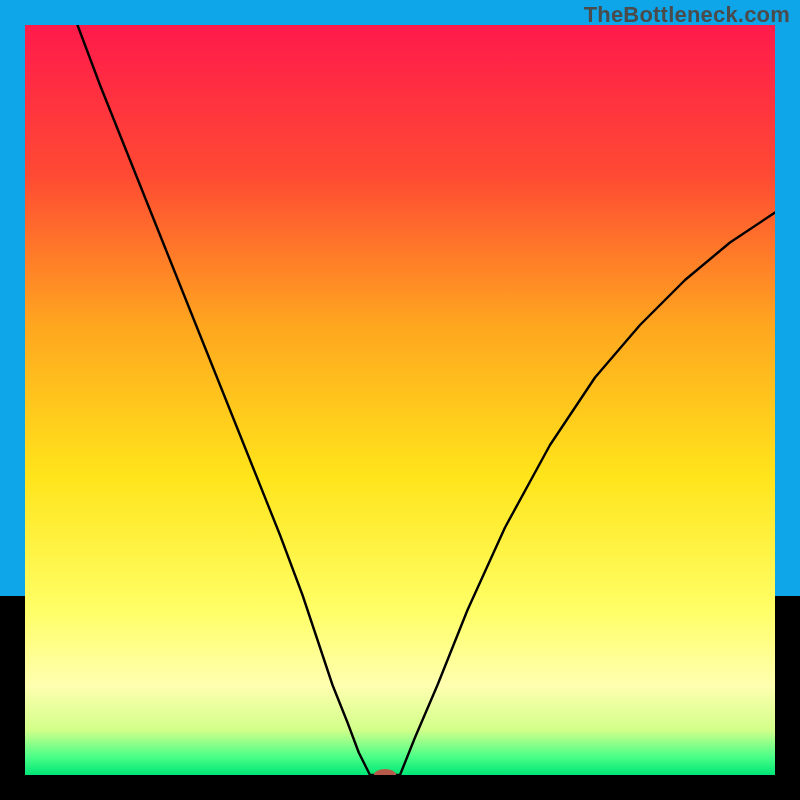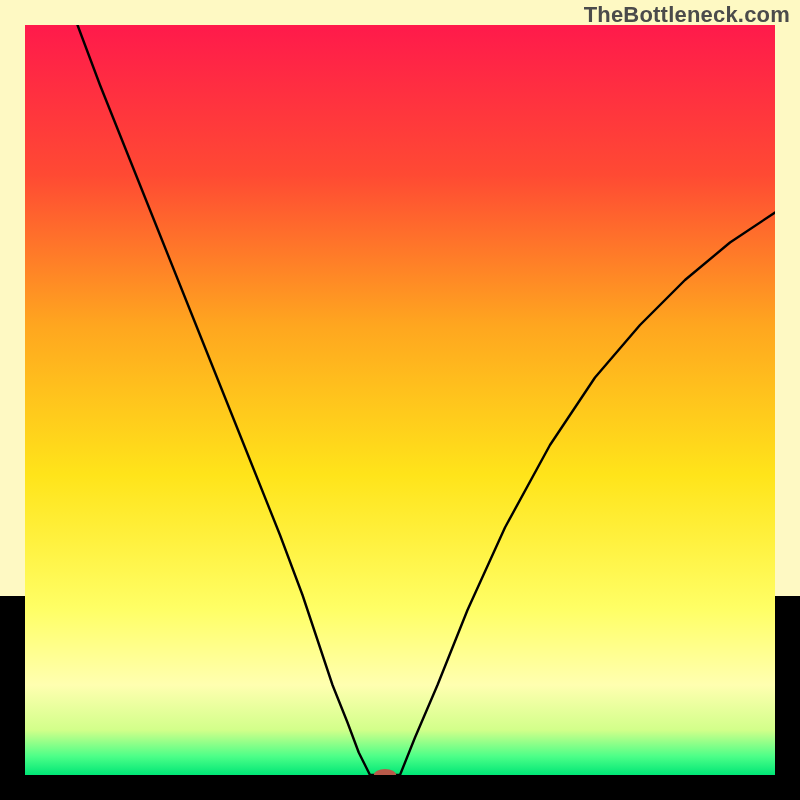--- a/index.html
+++ b/index.html
@@ -8,21 +8,21 @@
     width: 800px;
     height: 800px;
     overflow: hidden;
     background: #000;
     font-family: Arial, Helvetica, sans-serif;
   }
   .frame {
     position: relative;
     width: 800px;
     height: 596px;
-    background: #fef9c3;
+    background: #0ea5e9;
   }
   .watermark {
     position: absolute;
     top: 2px;
     right: 10px;
     color: #4b4b4b;
     font-size: 22px;
     font-weight: 600;
     letter-spacing: 0.2px;
   }

